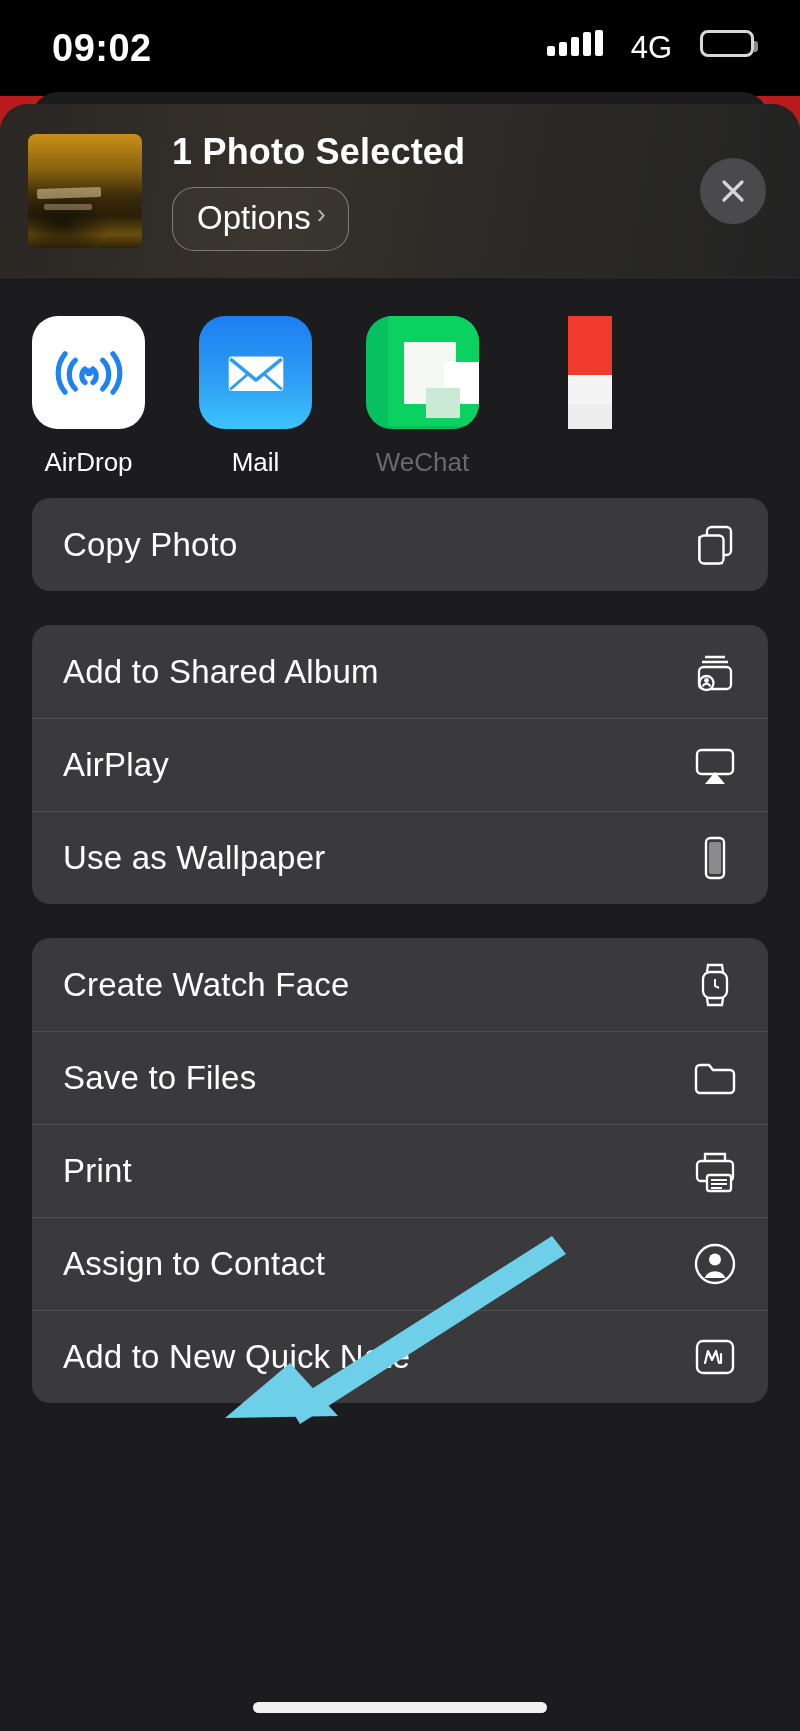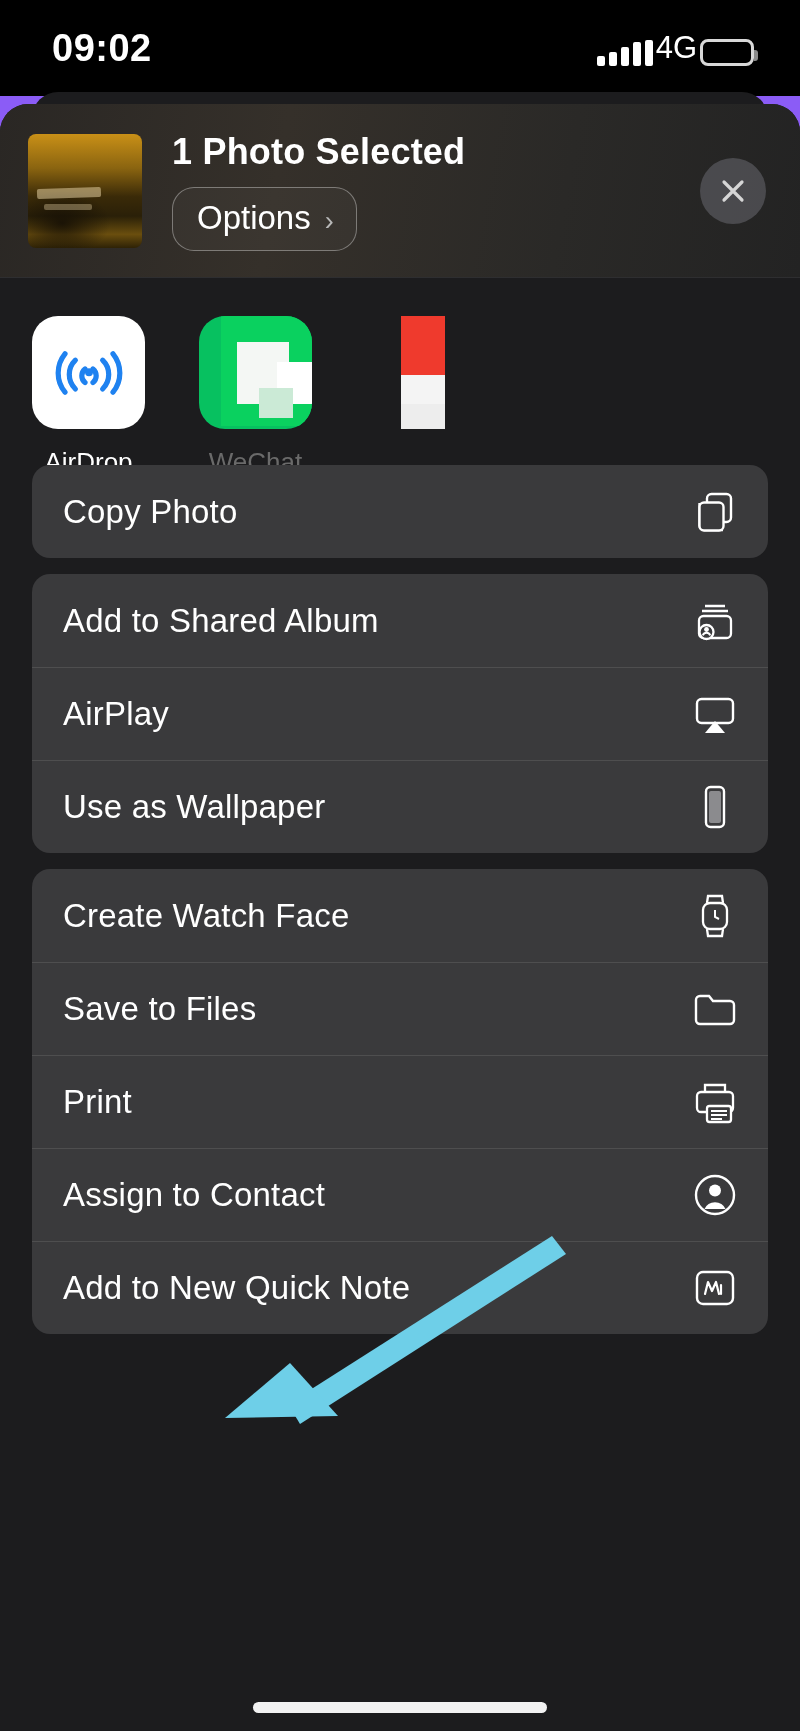--- a/index.html
+++ b/index.html
@@ -5,33 +5,33 @@
   * { margin:0; padding:0; box-sizing:border-box; }
   html,body{
     width:800px; height:1731px;
     background:#000;
     font-family:"Liberation Sans", sans-serif;
     overflow:hidden;
   }
   #screen{
     position:relative;
     width:800px; height:1731px;
-    background:#8b5cf6;
+    background:#b91c1c;
   }
 
   
   #statusbar{
     position:absolute; top:0; left:0; width:800px; height:96px;
     background:#000;
     display:flex; align-items:center; justify-content:space-between;
     padding:0 46px 0 52px;
     color:#fff;
   }
   #clock{ font-size:38px; font-weight:700; letter-spacing:.5px; }
-  #status-right{ display:flex; align-items:flex-end; gap:3px; }
+  #status-right{ display:flex; align-items:flex-start; gap:28px; }
   .sig{ display:flex; align-items:flex-end; gap:4px; height:26px; }
   .sig i{ display:block; width:8px; background:#fff; border-radius:2px; }
   .sig i:nth-child(1){ height:10px; }
   .sig i:nth-child(2){ height:14px; }
   .sig i:nth-child(3){ height:19px; }
   .sig i:nth-child(4){ height:24px; }
   .sig i:nth-child(5){ height:26px; }
   #net{ font-size:31px; font-weight:500; color:#fff; }
   .battery{
     position:relative; width:54px; height:27px;
@@ -80,39 +80,39 @@
     transform:rotate(-2deg);
   }
   #thumb::after{
     content:""; position:absolute; left:14%; top:62%; width:42%; height:5%;
     background:rgba(220,200,155,.40); border-radius:2px;
   }
   #header-text{ margin-left:30px; display:flex; flex-direction:column; gap:14px; }
   #sel-title{ color:#fff; font-size:36px; font-weight:600; letter-spacing:.2px; }
   #options-btn{
     align-self:flex-start;
-    display:inline-flex; align-items:flex-end; gap:14px;
+    display:inline-flex; align-items:flex-start; gap:6px;
     border:1.5px solid rgba(255,255,255,.35);
     border-radius:22px;
     padding:11px 22px 13px 24px;
     color:#fff; font-size:33px;
     background:rgba(255,255,255,.03);
   }
   #options-btn .chev{ font-size:27px; color:#b8b8b8; font-weight:400; }
   #close-btn{
     position:absolute; right:34px; top:50%; transform:translateY(-50%);
     width:66px; height:66px; border-radius:50%;
     background:rgba(120,120,128,.45);
     display:flex; align-items:center; justify-content:center;
   }
   #close-btn svg{ width:32px; height:32px; }
 
   
   #apps-wrap{
-    position:relative; height:187px;
+    position:relative; height:220px;
     padding:38px 0 0 0;
     overflow:hidden;
   }
   #apps{
     display:flex; align-items:flex-start;
     padding-left:32px; gap:54px;
   }
   .app{ width:113px; flex:0 0 auto; display:flex; flex-direction:column; align-items:center; }
   .app .tile{ width:113px; height:113px; border-radius:26px; overflow:hidden; position:relative; }
   .app .lbl{ margin-top:18px; color:#fff; font-size:26px; white-space:nowrap; }
@@ -141,21 +141,21 @@
     background:linear-gradient(180deg,#ef3a2d 0%,#ef3a2d 52%,#f4f4f4 52%,#f4f4f4 78%,#ededed 78%,#ededed 100%);
   }
   .app.cut .lbl{ color:#6a6a6a; }
 
   
   #list{ padding:0 32px; }
   .group{
     background:#3a3a3c;
     border-radius:18px;
     overflow:hidden;
-    margin-bottom:16px;
+    margin-bottom:34px;
   }
   .row{
     position:relative;
     height:93px;
     display:flex; align-items:center; justify-content:space-between;
     padding:0 30px 0 31px;
   }
   .row + .row::before{
     content:""; position:absolute; left:0; right:0; top:0; height:1px;
     background:rgba(255,255,255,.10);
@@ -227,20 +227,30 @@
                 <path d="M45 62 A11 11 0 0 1 45 45"></path>
                 <path d="M55 62 A11 11 0 0 0 55 45"></path>
               </g>
               <circle cx="50" cy="49" r="5" fill="#1f82f0"></circle>
             </svg>
           </div>
           <div class="lbl">AirDrop</div>
         </div>
 
 
+        <div class="app">
+          <div class="tile mail">
+            <svg viewBox="0 0 100 100" width="78" height="78">
+              <rect x="15" y="29" width="70" height="44" rx="4" fill="#fff"></rect>
+              <path d="M17 32 L50 59 L83 32" fill="none" stroke="#2d9cf5" stroke-width="4.5" stroke-linejoin="round"></path>
+              <path d="M17 71 L40 51 M83 71 L60 51" fill="none" stroke="#2d9cf5" stroke-width="3.5"></path>
+            </svg>
+          </div>
+          <div class="lbl">Mail</div>
+        </div>
 
         <div class="app cut">
           <div class="tile wechat">
             <span class="glitch"></span>
               <span class="g2"></span>
               <span class="g3"></span>
               <span class="g4"></span>
           </div>
           <div class="lbl">WeChat</div>
         </div>

